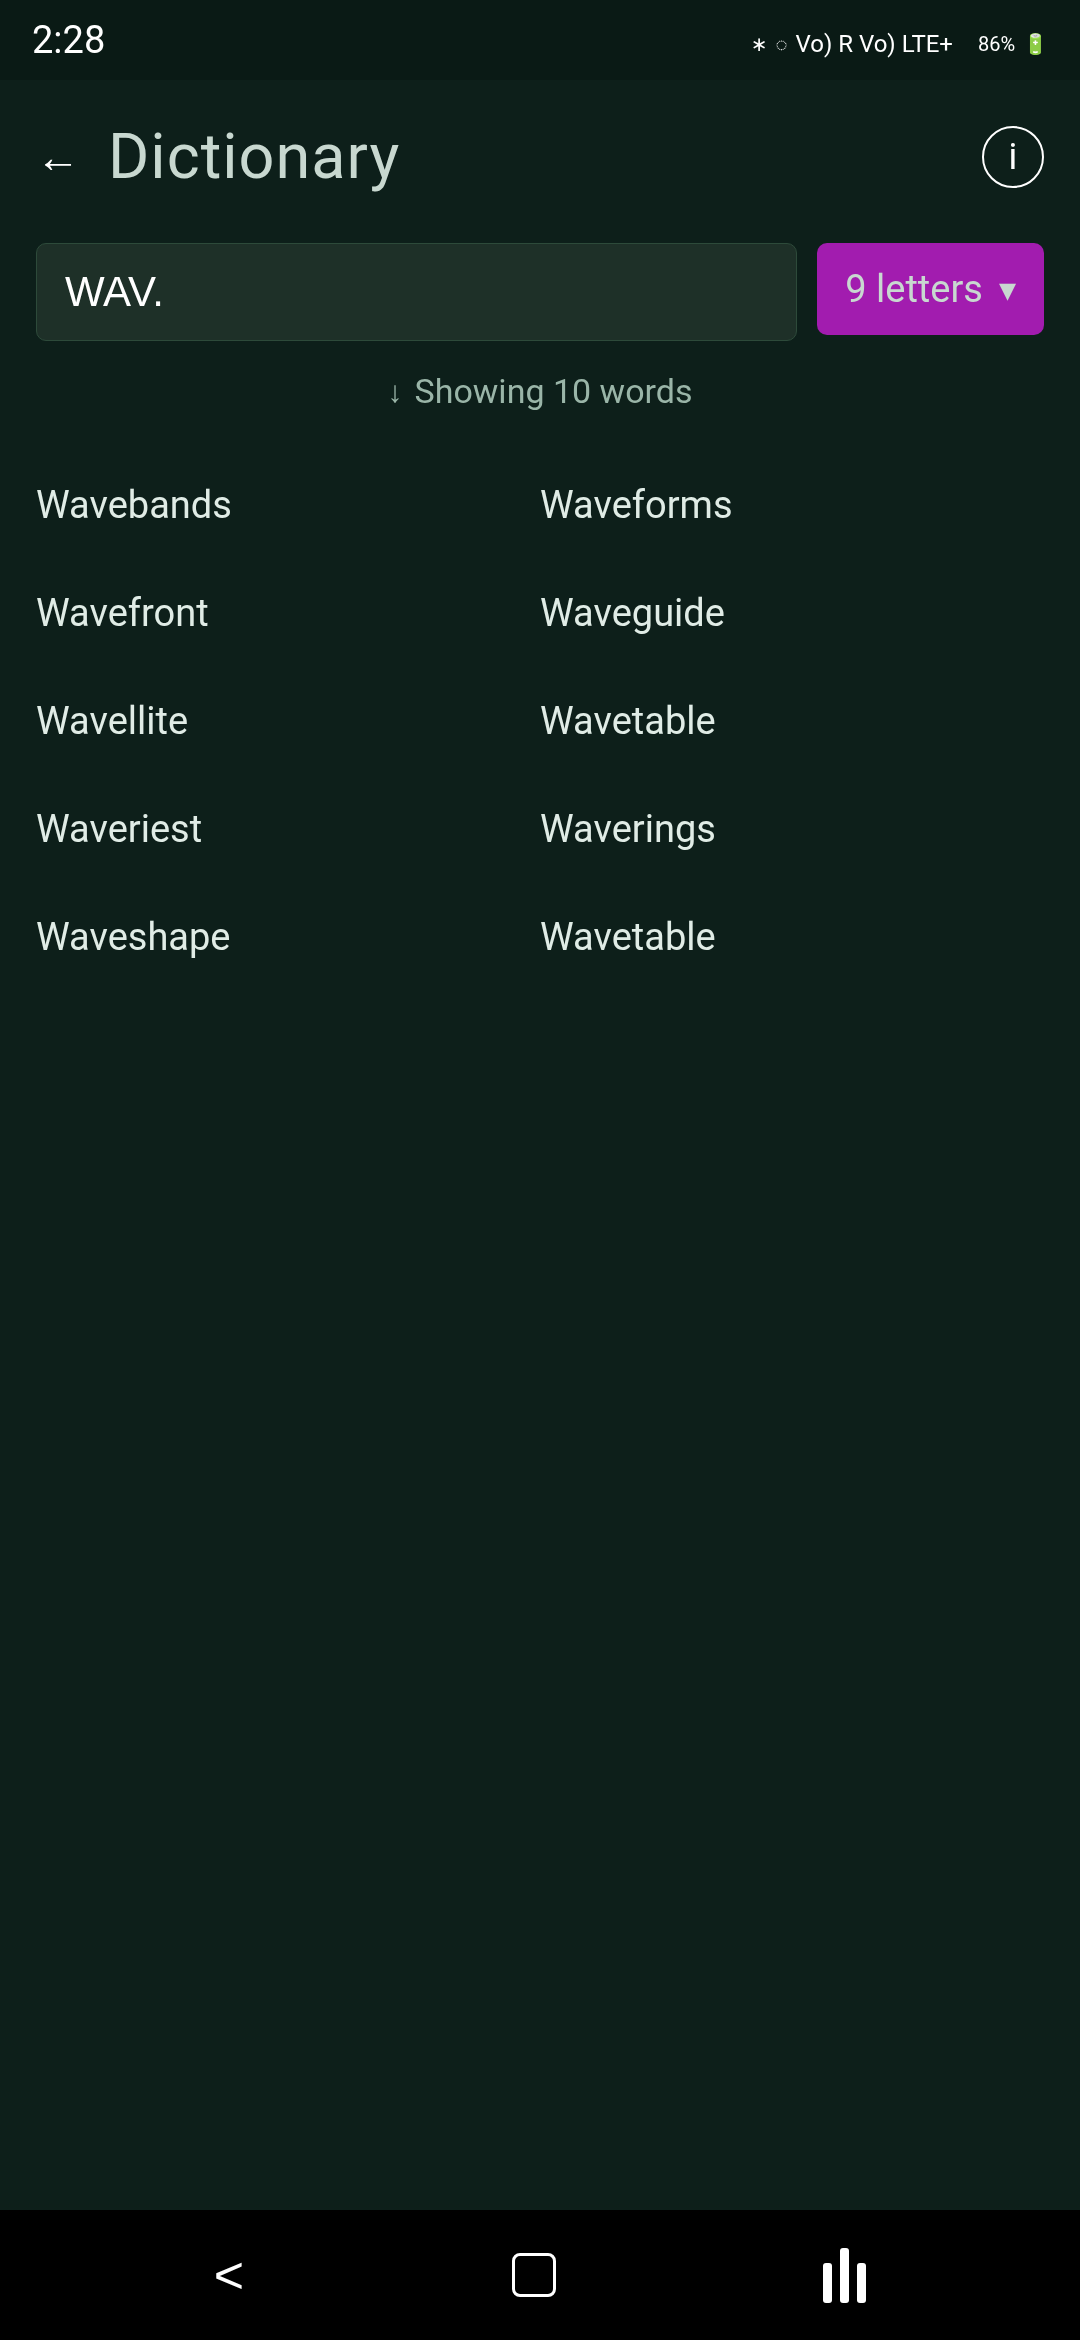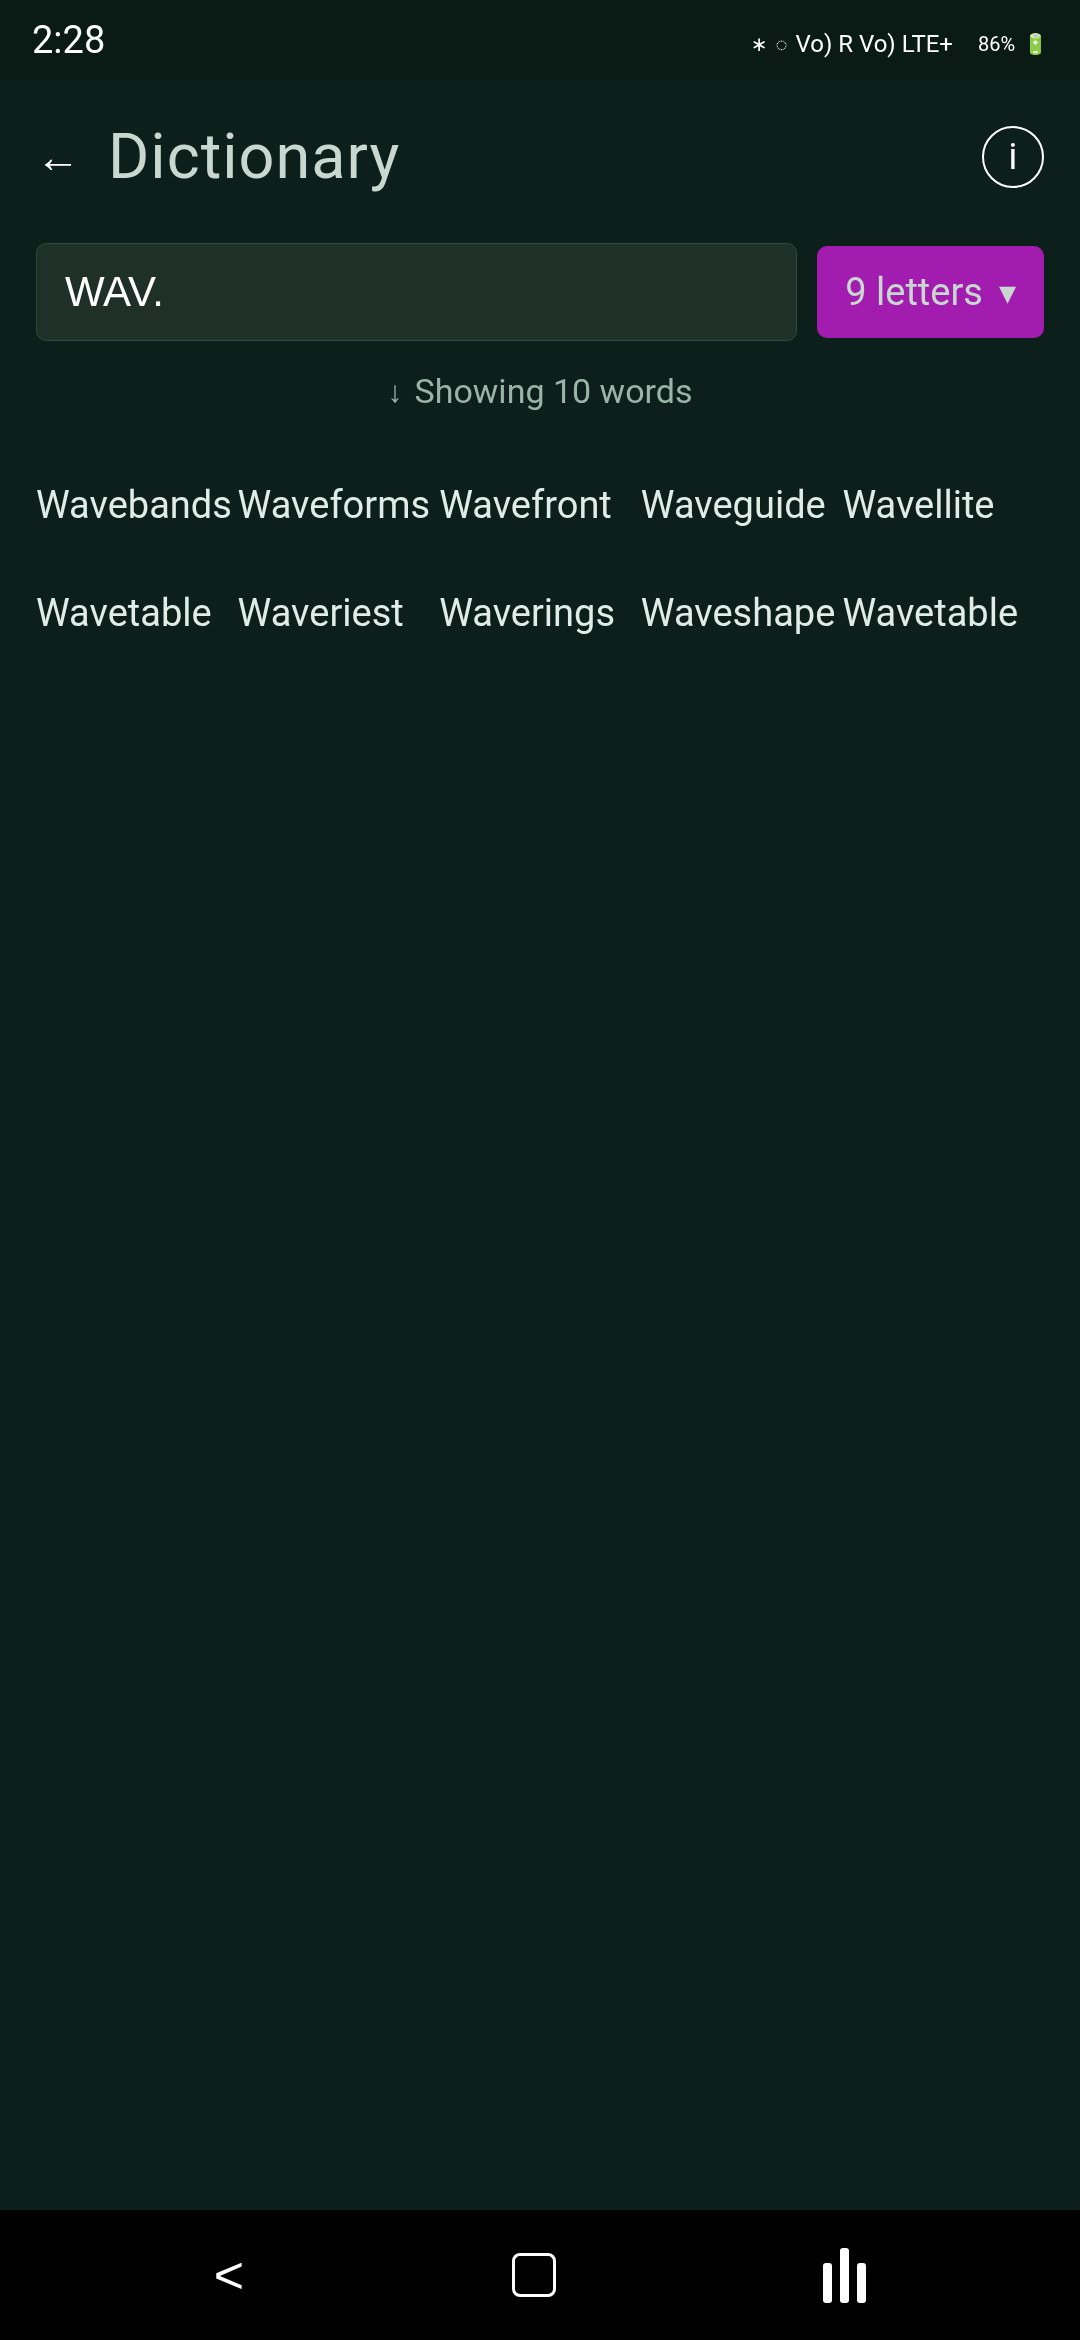--- a/index.html
+++ b/index.html
@@ -90,21 +90,21 @@
       justify-content: center;
       font-size: 36px;
       color: #ffffff;
       cursor: pointer;
     }
 
     .search-area {
       padding: 20px 36px 0 36px;
       display: flex;
       gap: 20px;
-      align-items: center;
+      align-items: flex-start;
     }
 
     .search-input-wrapper {
       flex: 1;
       background-color: #1e3028;
       border-radius: 10px;
       padding: 24px 28px;
       border: 1.5px solid #2d4a3a;
     }
 
@@ -152,21 +152,21 @@
       gap: 12px;
     }
 
     .down-arrow {
       font-size: 30px;
     }
 
     .words-grid {
       padding: 30px 36px;
       display: grid;
-      grid-template-columns: repeat(5, 1fr);
+      grid-template-columns: repeat(2, 1fr);
       gap: 0;
     }
 
     .word-item {
       padding: 32px 0;
       font-size: 38px;
       font-weight: 400;
       color: #e0ece6;
       cursor: pointer;
     }

